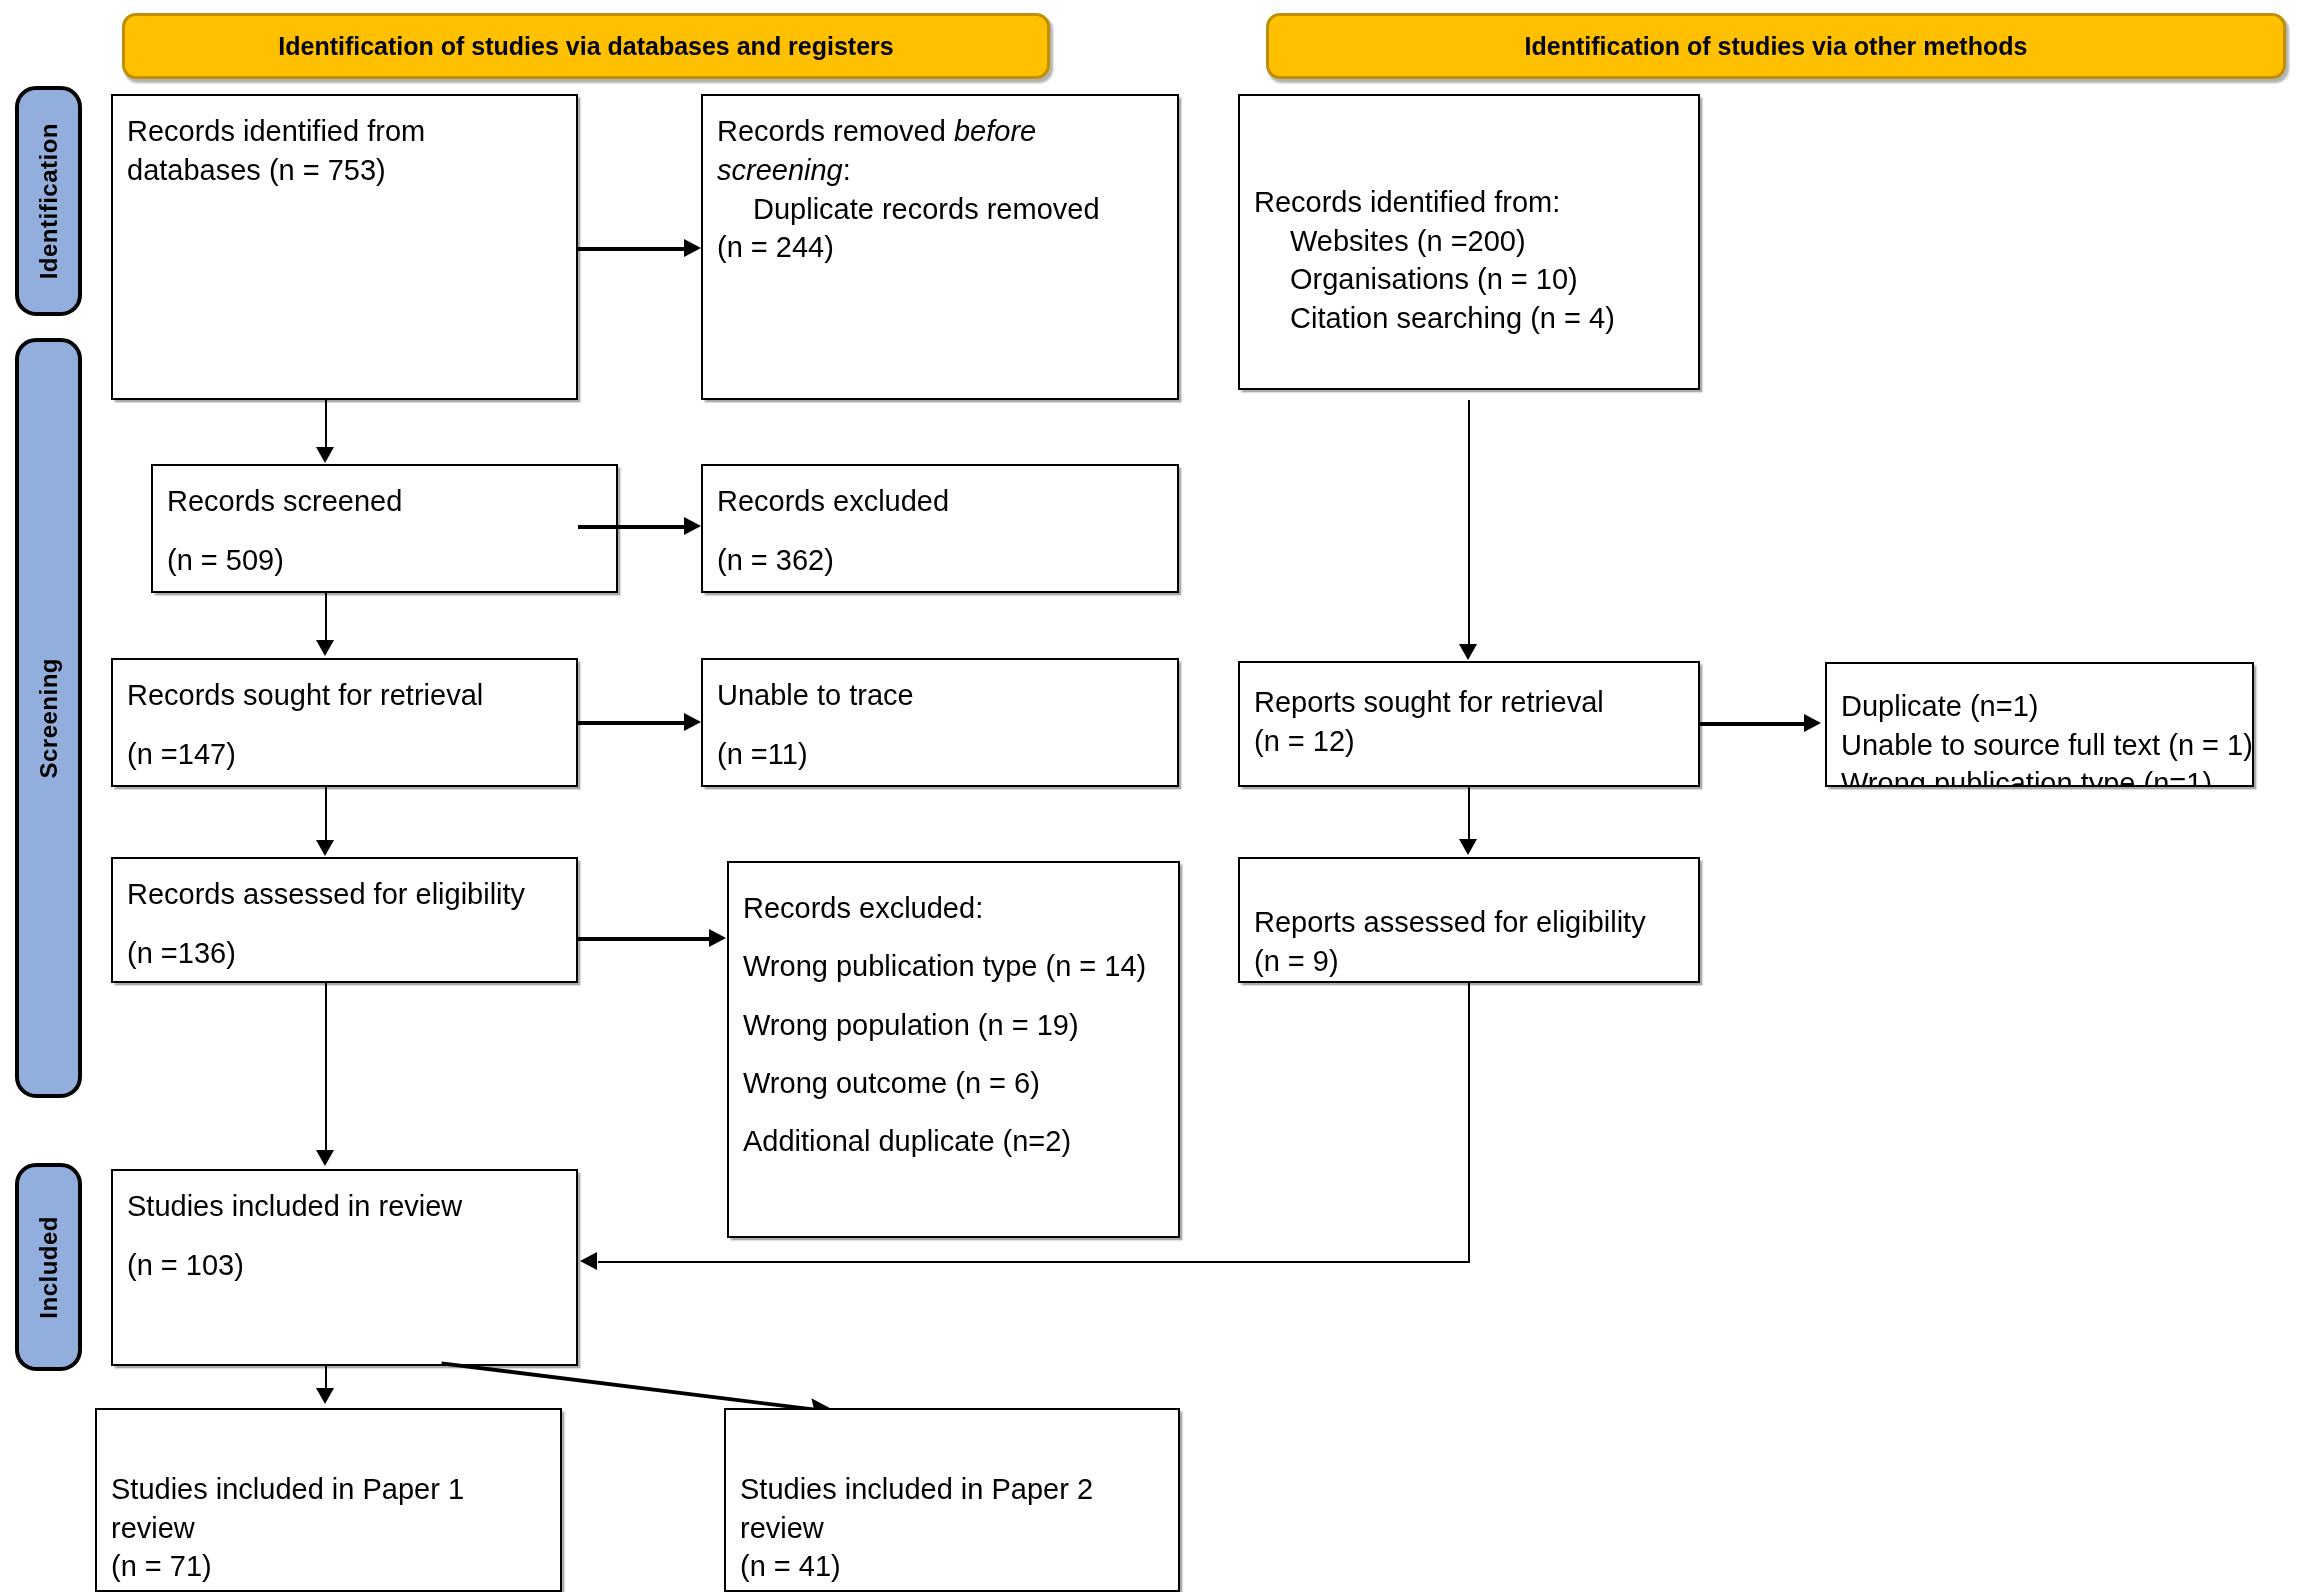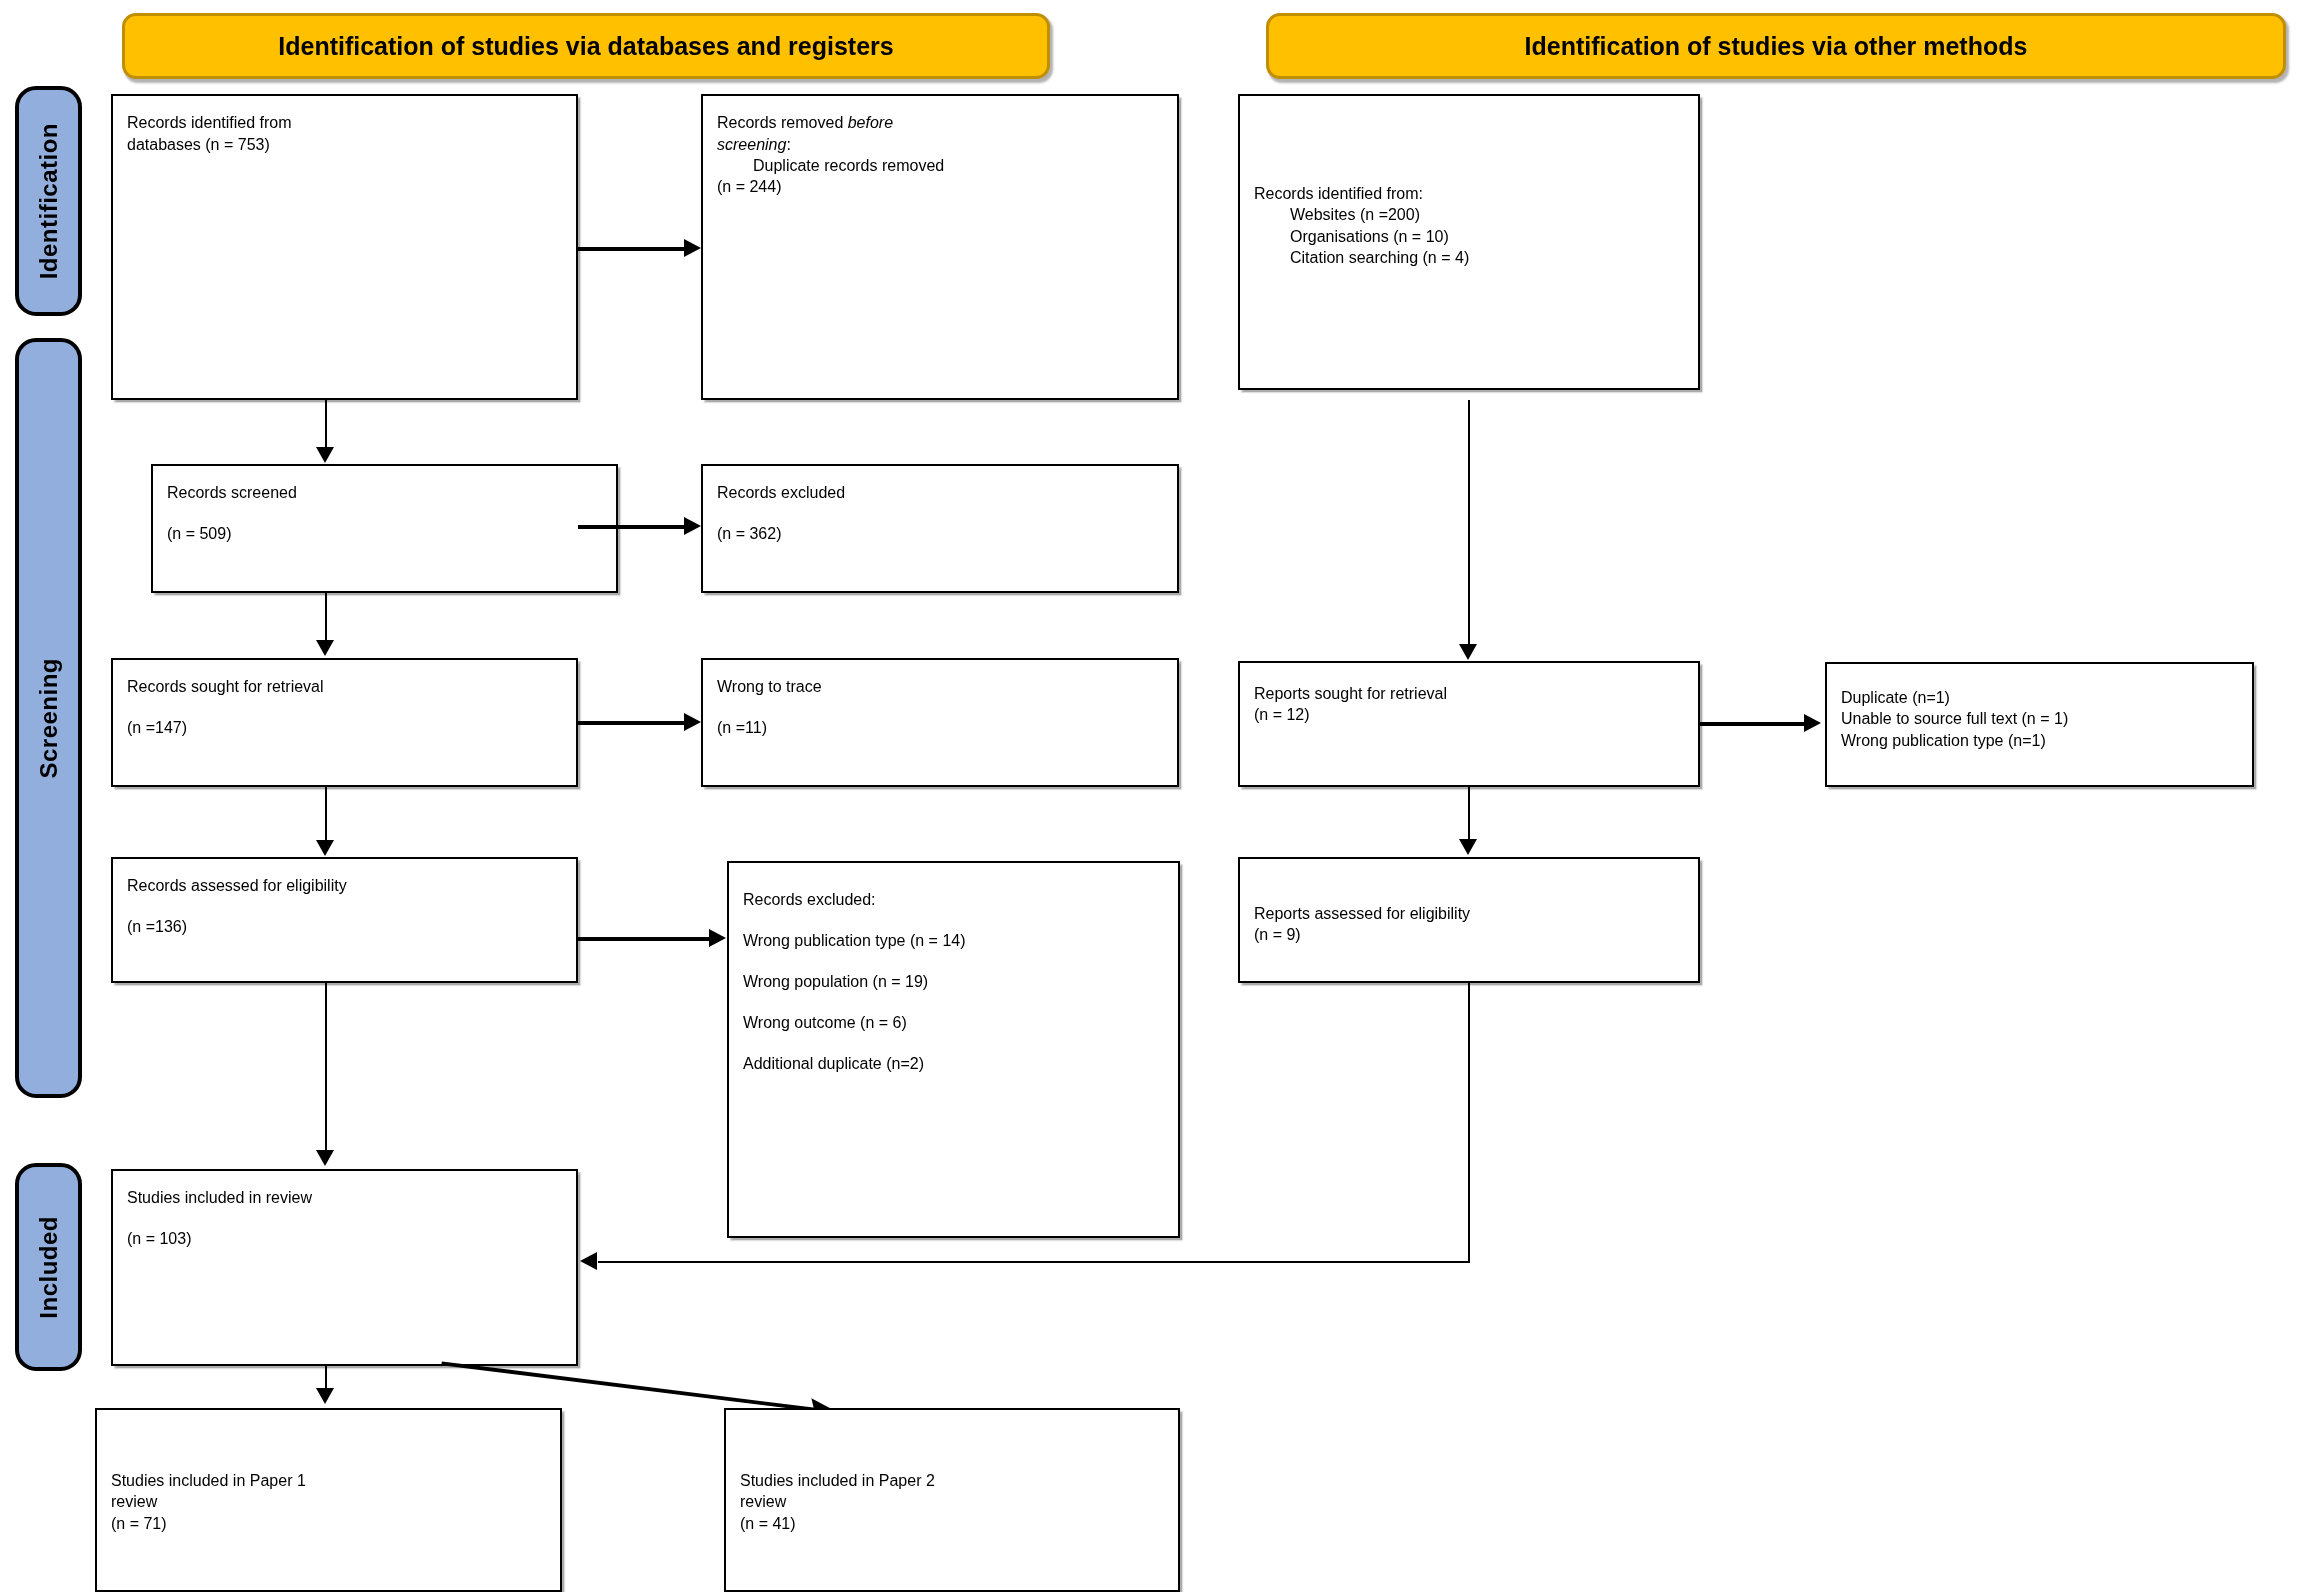--- a/index.html
+++ b/index.html
@@ -54,21 +54,21 @@
   }
 
   
   .box{
     position:absolute;
     background:#ffffff;
     border:2.7px solid #000000;
     box-sizing:border-box;
     box-shadow:2.7px 3.3px 1.6px rgba(0,0,0,0.33);
     padding:16.4px 14px 11px 14px;
-    font-size:16px;
+    font-size:29px;
     line-height:1.33;
     color:#000;
     overflow:hidden;
   }
   .box .ln{display:block;white-space:pre;}
   .box .gap{display:block;height:19.7px;}
   .box .ind{padding-left:36px;}
   .box em{font-style:italic;}
 
   
@@ -166,21 +166,21 @@
   <div class="vline" style="left:325px;top:593px;height:49px;"></div>
   <div class="arrow-down" style="left:316px;top:640px;"></div>
 
   <div class="box" style="left:111px;top:658px;width:467px;height:129px;">
     <span class="ln">Records sought for retrieval</span>
     <span class="gap"></span>
     <span class="ln">(n =147)</span>
   </div>
 
   <div class="box" style="left:701px;top:658px;width:478px;height:129px;">
-    <span class="ln">Wrong to trace</span>
+    <span class="ln">Unable to trace</span>
     <span class="gap"></span>
     <span class="ln">(n =11)</span>
   </div>
 
   <div class="hline thick" style="left:578px;top:721px;width:109px;"></div>
   <div class="arrow-right" style="left:684px;top:713px;"></div>
 
   <div class="vline" style="left:325px;top:787px;height:55px;"></div>
   <div class="arrow-down" style="left:316px;top:840px;"></div>
 

